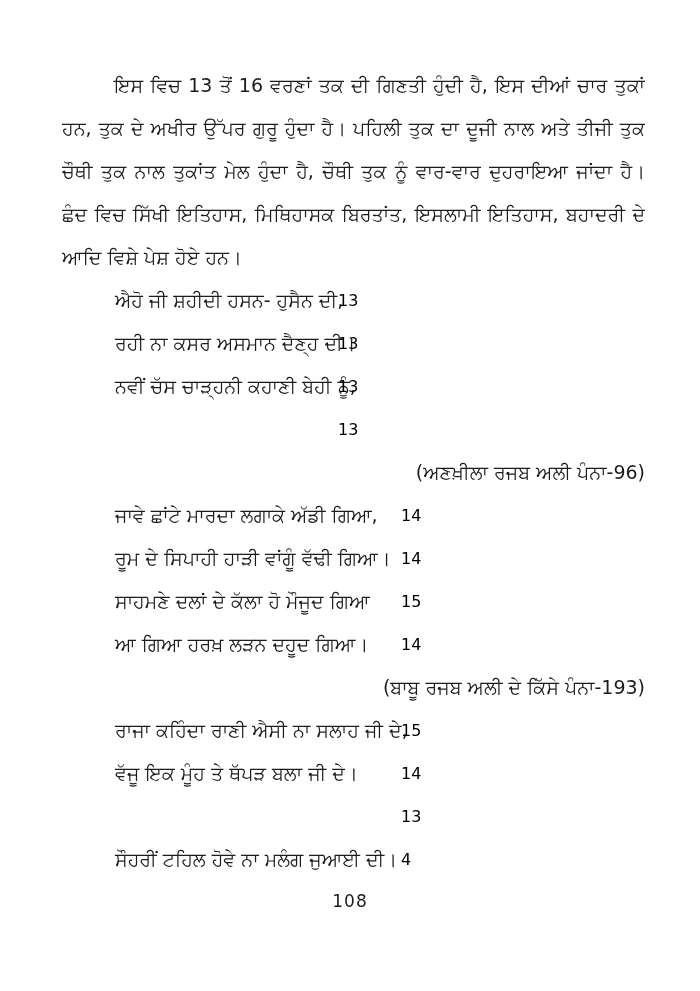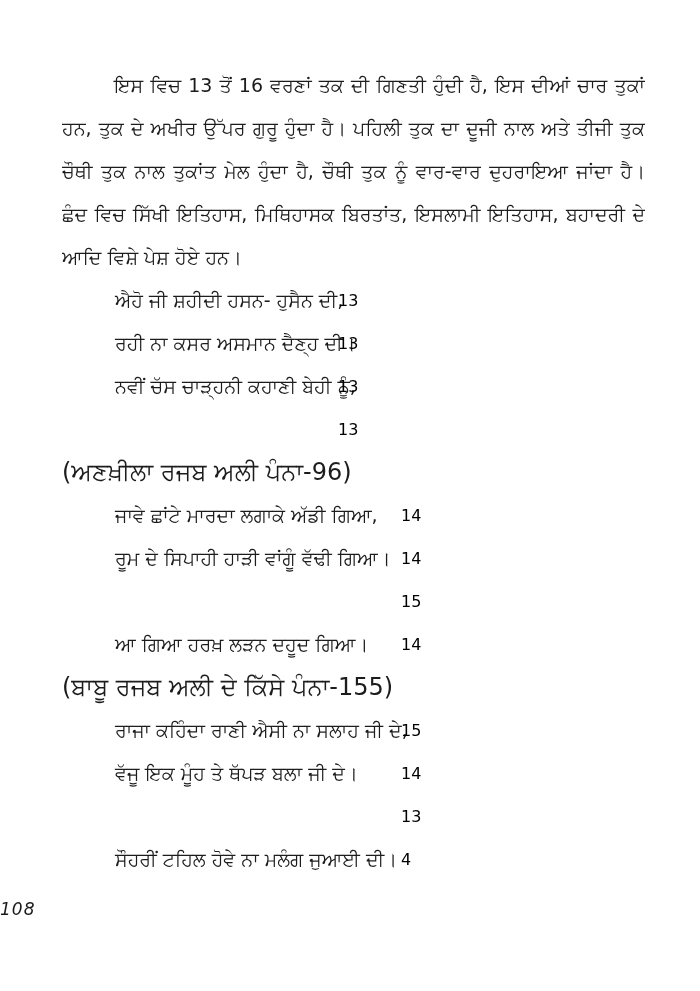--- a/index.html
+++ b/index.html
@@ -46,30 +46,31 @@
   }
   .verse-line .num {
     position: absolute;
     top: 0;
     font-size: 16px;
     color: #000000;
   }
   .num-a { left: 276px; }  
   .num-b { left: 339px; }  
   .citation-row {
-    font-size: 24px;
+    text-align: right;
+    font-size: 19px;
   }
   .page-number {
     position: absolute;
-    bottom: 72px;
+    bottom: 80px;
     left: 0;
     width: 100%;
+    text-align: center;
     font-size: 17px;
     letter-spacing: 1px;
-    font-style: italic;
   }
 </style>
 </head>
 <body>
 
 <div class="page">
   <div class="content">
 
     <div>
       <div class="row p-line first">ਇਸ ਵਿਚ 13 ਤੋਂ 16 ਵਰਣਾਂ ਤਕ ਦੀ ਗਿਣਤੀ ਹੁੰਦੀ ਹੈ, ਇਸ ਦੀਆਂ ਚਾਰ ਤੁਕਾਂ ਹੁੰਦੀਆਂ</div>
@@ -101,27 +102,28 @@
     <div>
       <div class="row verse-line">
         <span>ਜਾਵੇ ਛਾਂਟੇ ਮਾਰਦਾ ਲਗਾਕੇ ਅੱਡੀ ਗਿਆ,</span>
         <span class="num num-b">14</span>
       </div>
       <div class="row verse-line">
         <span>ਰੂਮ ਦੇ ਸਿਪਾਹੀ ਹਾੜੀ ਵਾਂਗੂੰ ਵੱਢੀ ਗਿਆ।</span>
         <span class="num num-b">14</span>
       </div>
       <div class="row verse-line">
+        <span>ਸਾਹਮਣੇ ਦਲਾਂ ਦੇ ਕੱਲਾ ਹੋ ਮੌਜੂਦ ਗਿਆ</span>
         <span class="num num-b">15</span>
       </div>
       <div class="row verse-line">
         <span>ਆ ਗਿਆ ਹਰਖ਼ ਲੜਨ ਦਹੂਦ ਗਿਆ।</span>
         <span class="num num-b">14</span>
       </div>
-      <div class="row citation-row">(ਬਾਬੂ ਰਜਬ ਅਲੀ ਦੇ ਕਿੱਸੇ ਪੰਨਾ-155)</div>
+      <div class="row citation-row">(ਬਾਬੂ ਰਜਬ ਅਲੀ ਦੇ ਕਿੱਸੇ ਪੰਨਾ-193)</div>
     </div>
 
     <div>
       <div class="row verse-line">
         <span>ਰਾਜਾ ਕਹਿੰਦਾ ਰਾਣੀ ਐਸੀ ਨਾ ਸਲਾਹ ਜੀ ਦੇ,</span>
         <span class="num num-b">15</span>
       </div>
       <div class="row verse-line">
         <span>ਵੱਜੂ ਇਕ ਮੂੰਹ ਤੇ ਥੱਪੜ ਬਲਾ ਜੀ ਦੇ।</span>
         <span class="num num-b">14</span>

